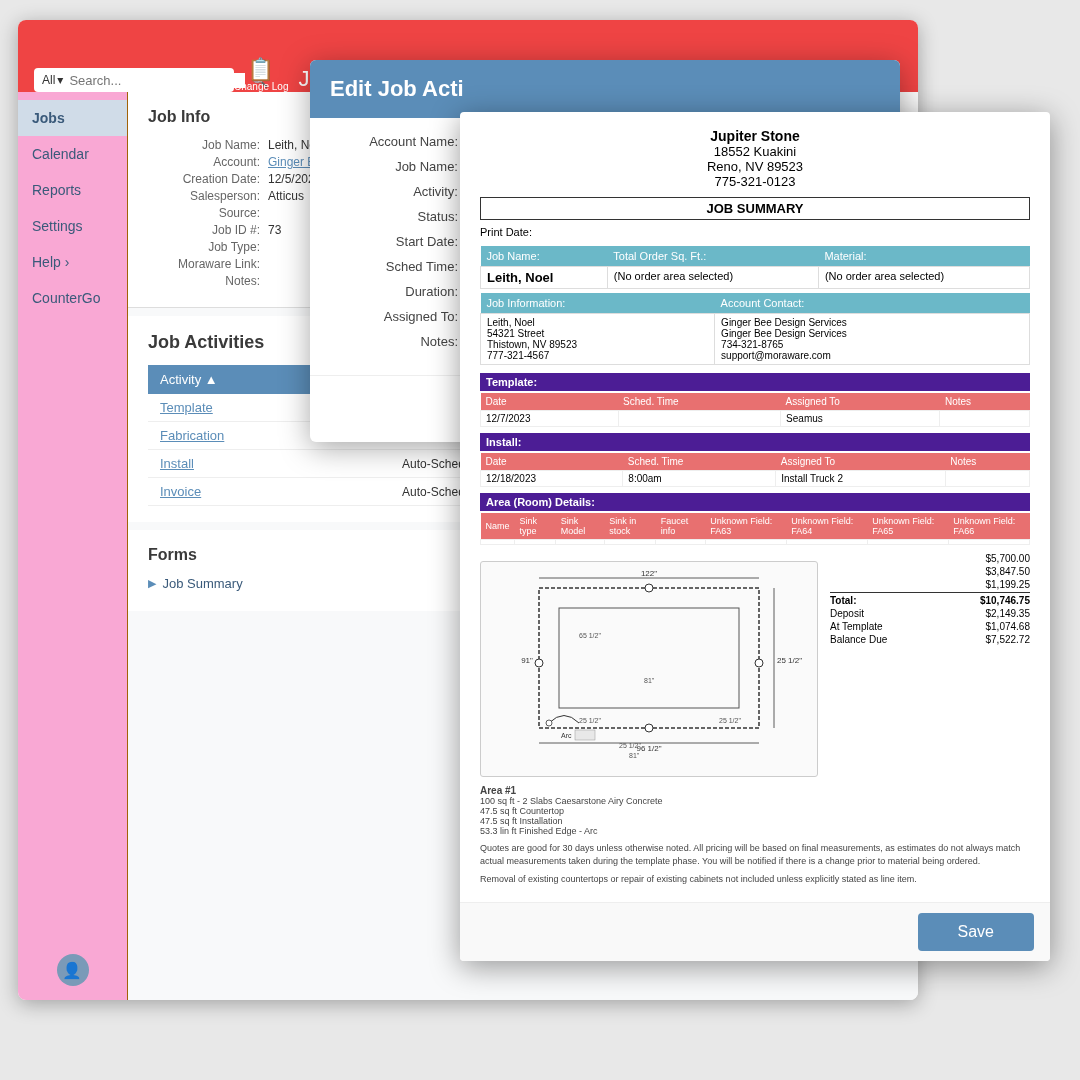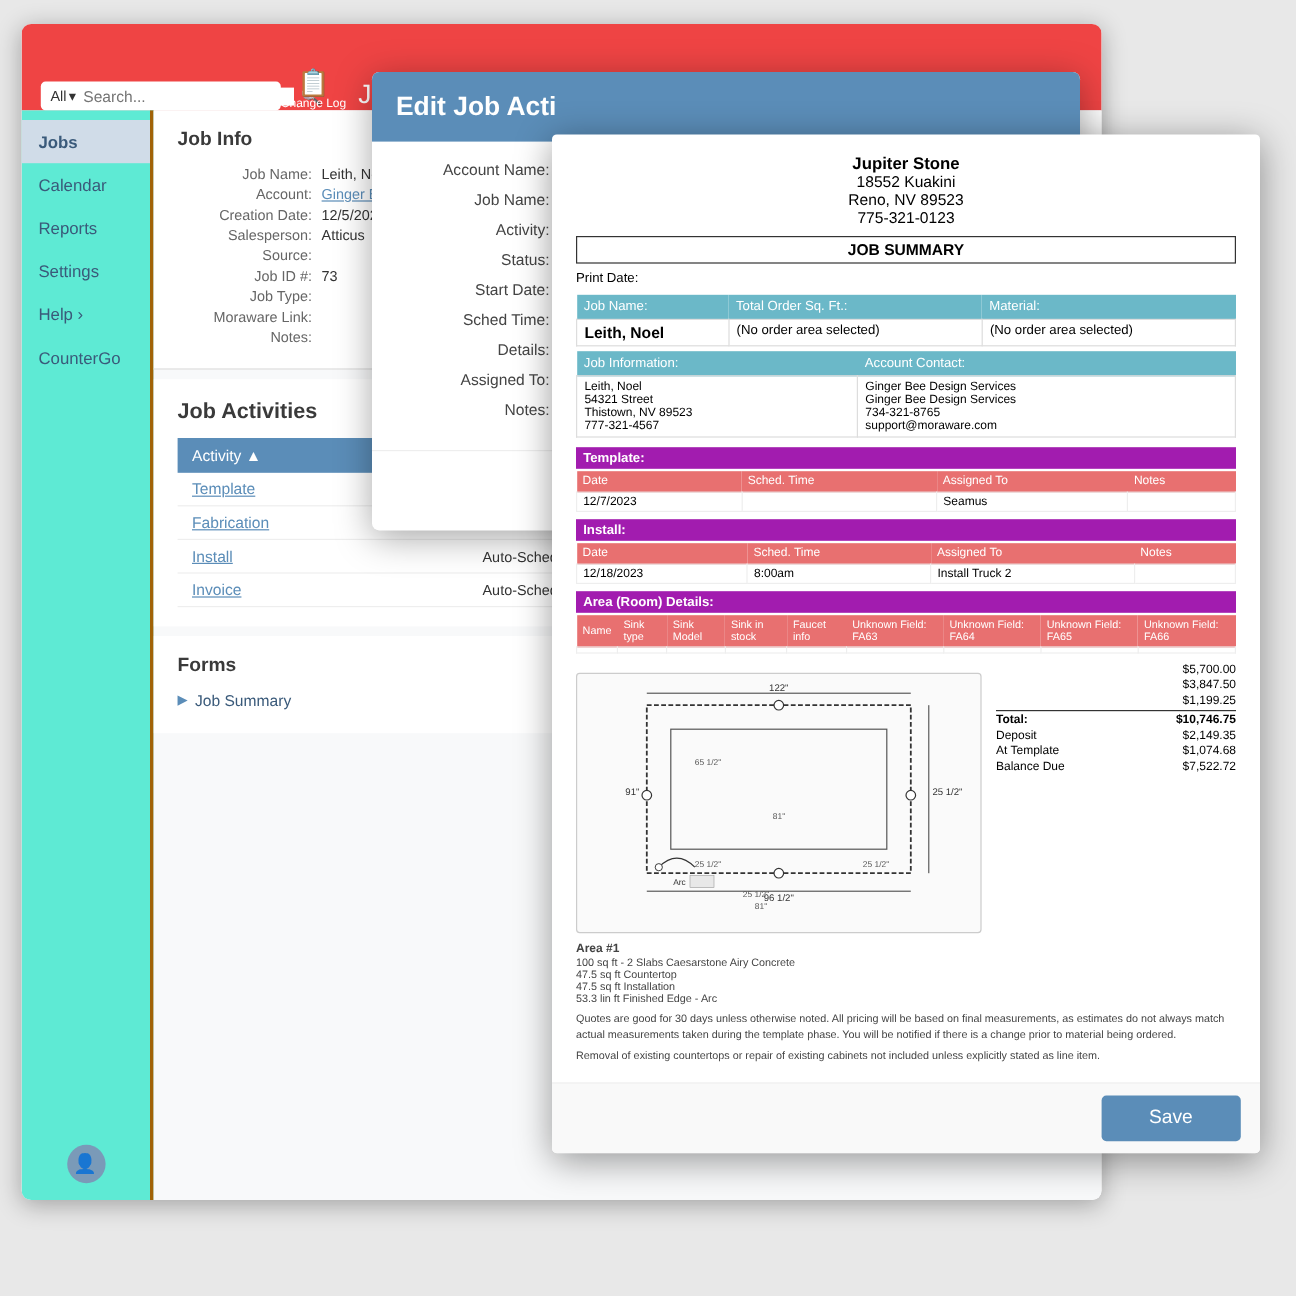--- a/index.html
+++ b/index.html
@@ -74,22 +74,22 @@
 
     
     .main-layout {
       display: flex;
       height: calc(100% - 72px);
     }
 
     
     .sidebar {
       width: 110px;
-      background: #5eead4;
-      border-right: 3px solid #a16207;
+      background: #f9a8d4;
+      border-right: 1px solid #a16207;
       display: flex;
       flex-direction: column;
       padding-top: 8px;
     }
     .sidebar-item {
       padding: 10px 14px;
       font-size: 14px;
       color: #3a5a7a;
       cursor: pointer;
     }
@@ -329,21 +329,21 @@
       padding: 4px 6px;
       text-align: left;
       font-weight: normal;
     }
     .report-table td {
       padding: 3px 6px;
       border: 1px solid #ddd;
       vertical-align: top;
     }
     .report-section-header {
-      background: #a21caf;
+      background: #4c1d95;
       color: #fff;
       font-weight: bold;
       padding: 3px 6px;
       font-size: 11px;
       margin-bottom: 2px;
     }
     .sub-table {
       width: 100%;
       border-collapse: collapse;
       font-size: 10px;
@@ -585,21 +585,21 @@
     </div>
     <div class="edit-form-row">
       <span class="edit-form-label">Start Date:</span>
       <span class="edit-form-value empty"></span>
     </div>
     <div class="edit-form-row">
       <span class="edit-form-label">Sched Time:</span>
       <span class="edit-form-value empty"></span>
     </div>
     <div class="edit-form-row">
-      <span class="edit-form-label">Details:</span>
+      <span class="edit-form-label">Duration:</span>
       <span class="edit-form-value empty"></span>
     </div>
     <div class="edit-form-row">
       <span class="edit-form-label">Assigned To:</span>
       <span class="edit-form-value empty"></span>
     </div>
     <div class="edit-form-row">
       <span class="edit-form-label">Notes:</span>
       <span class="edit-form-value empty"></span>
     </div>

